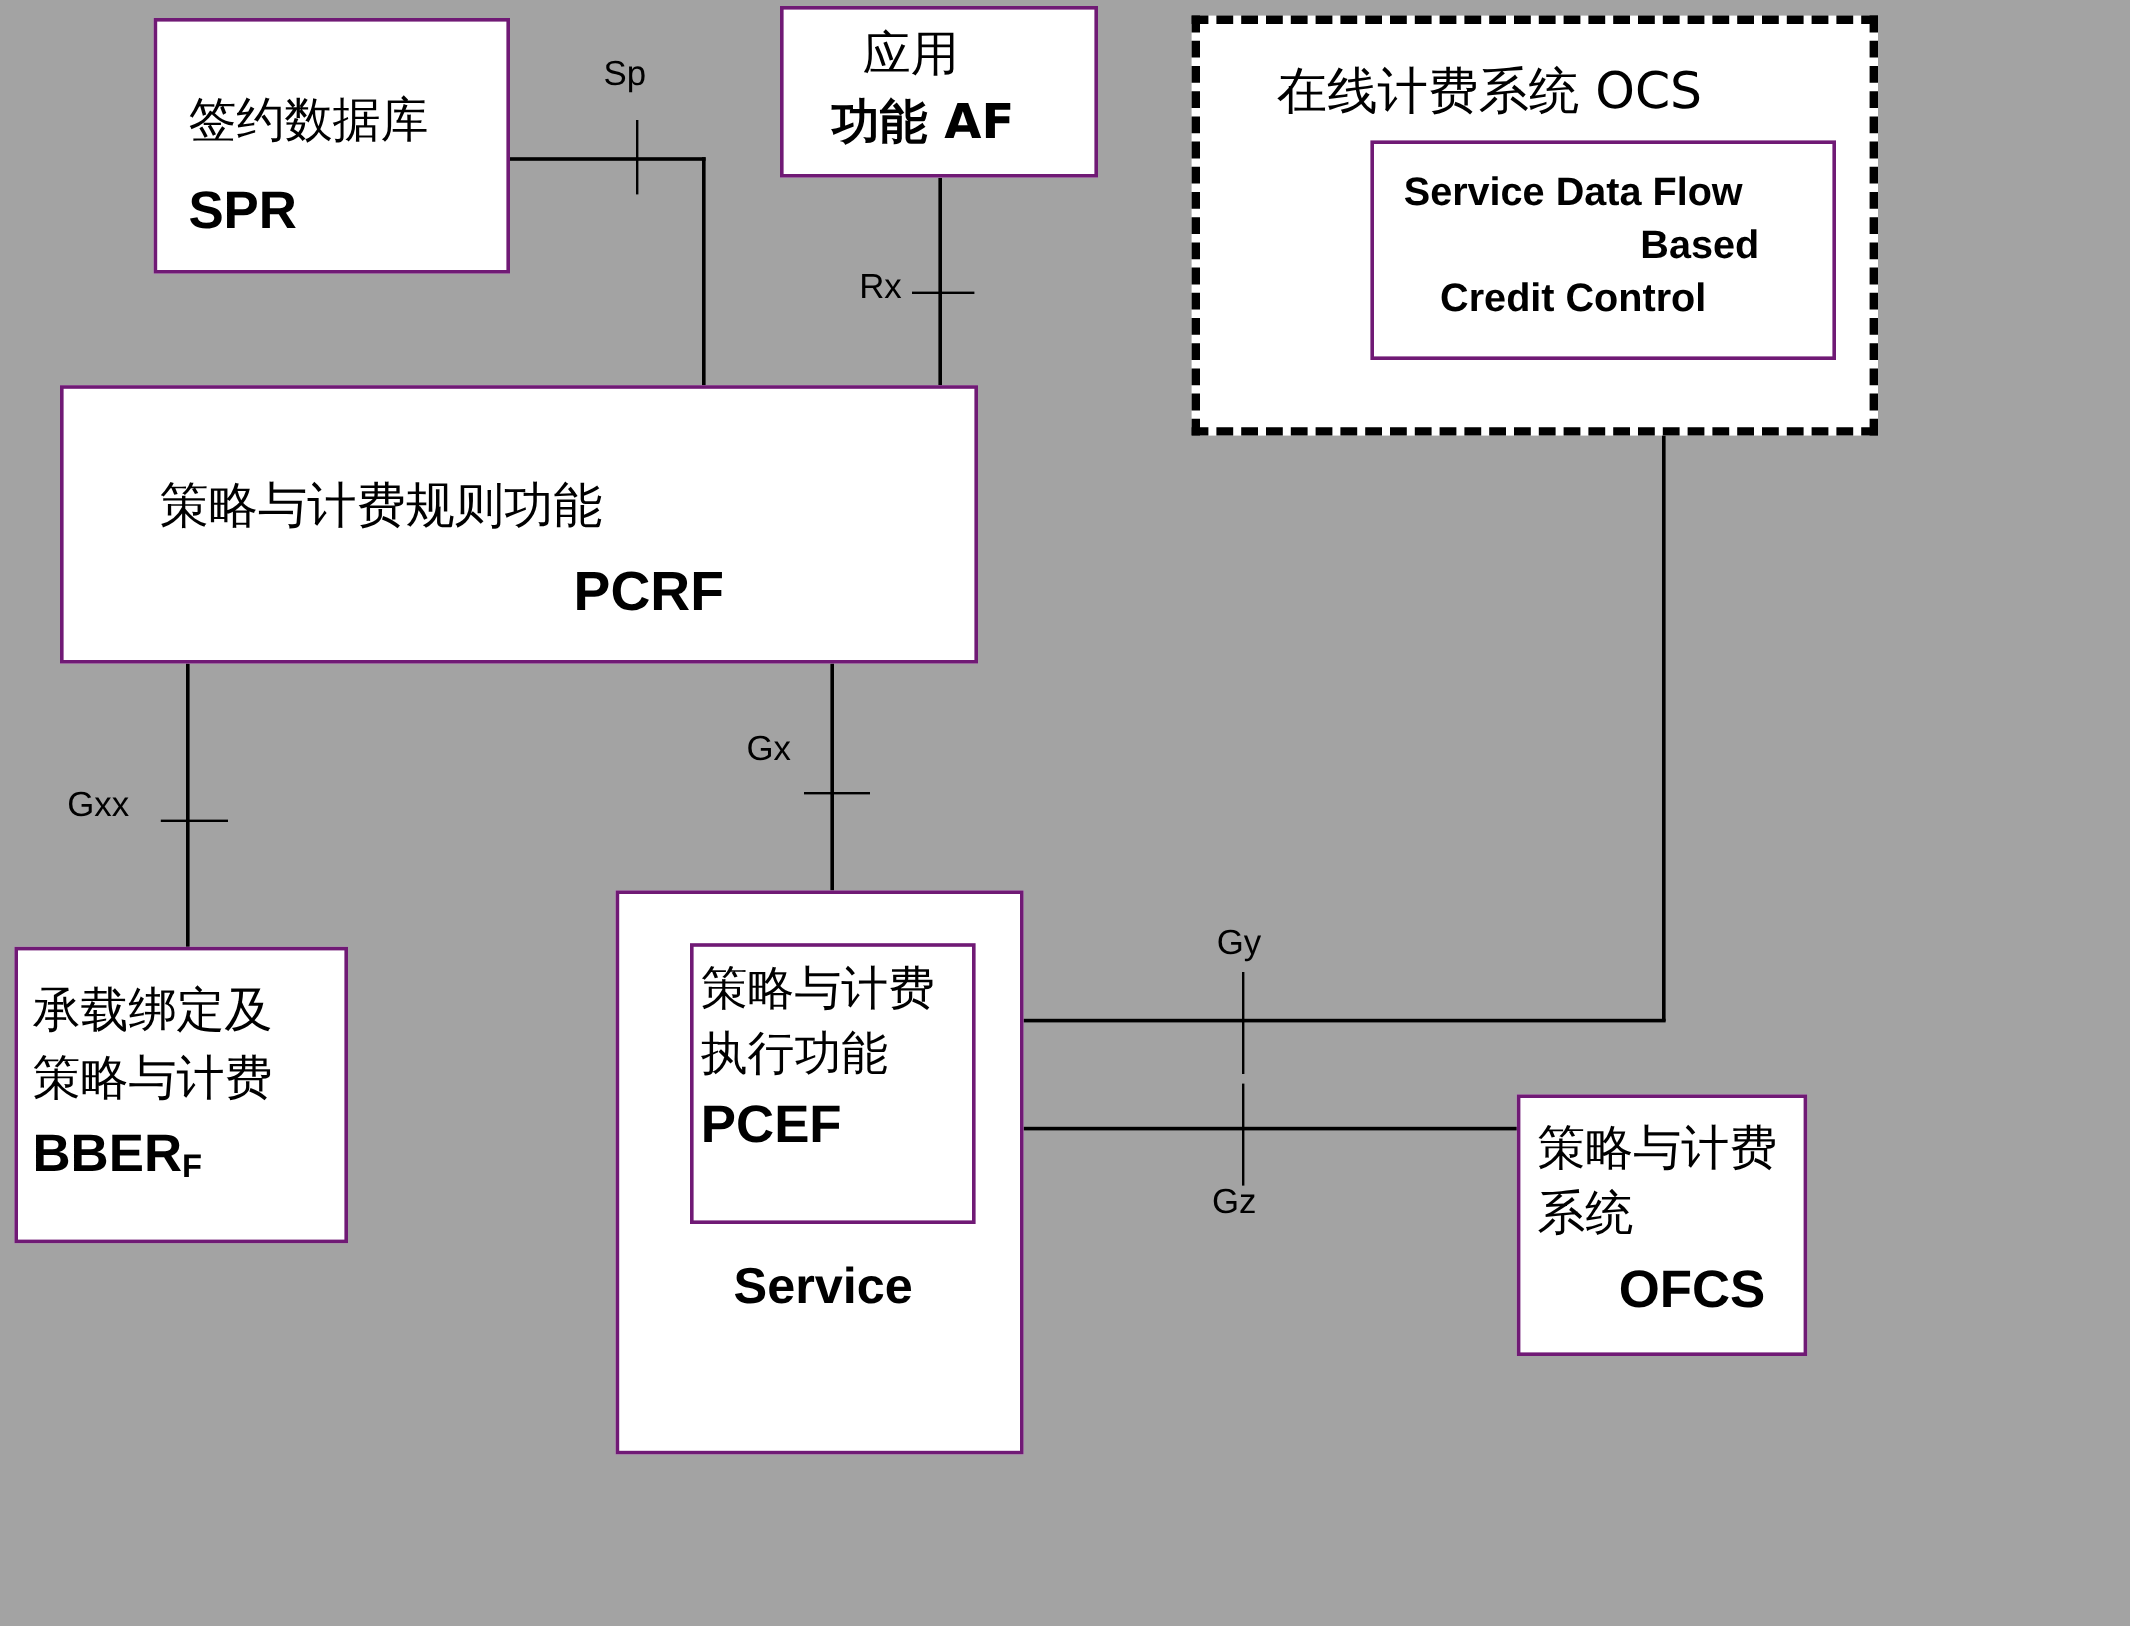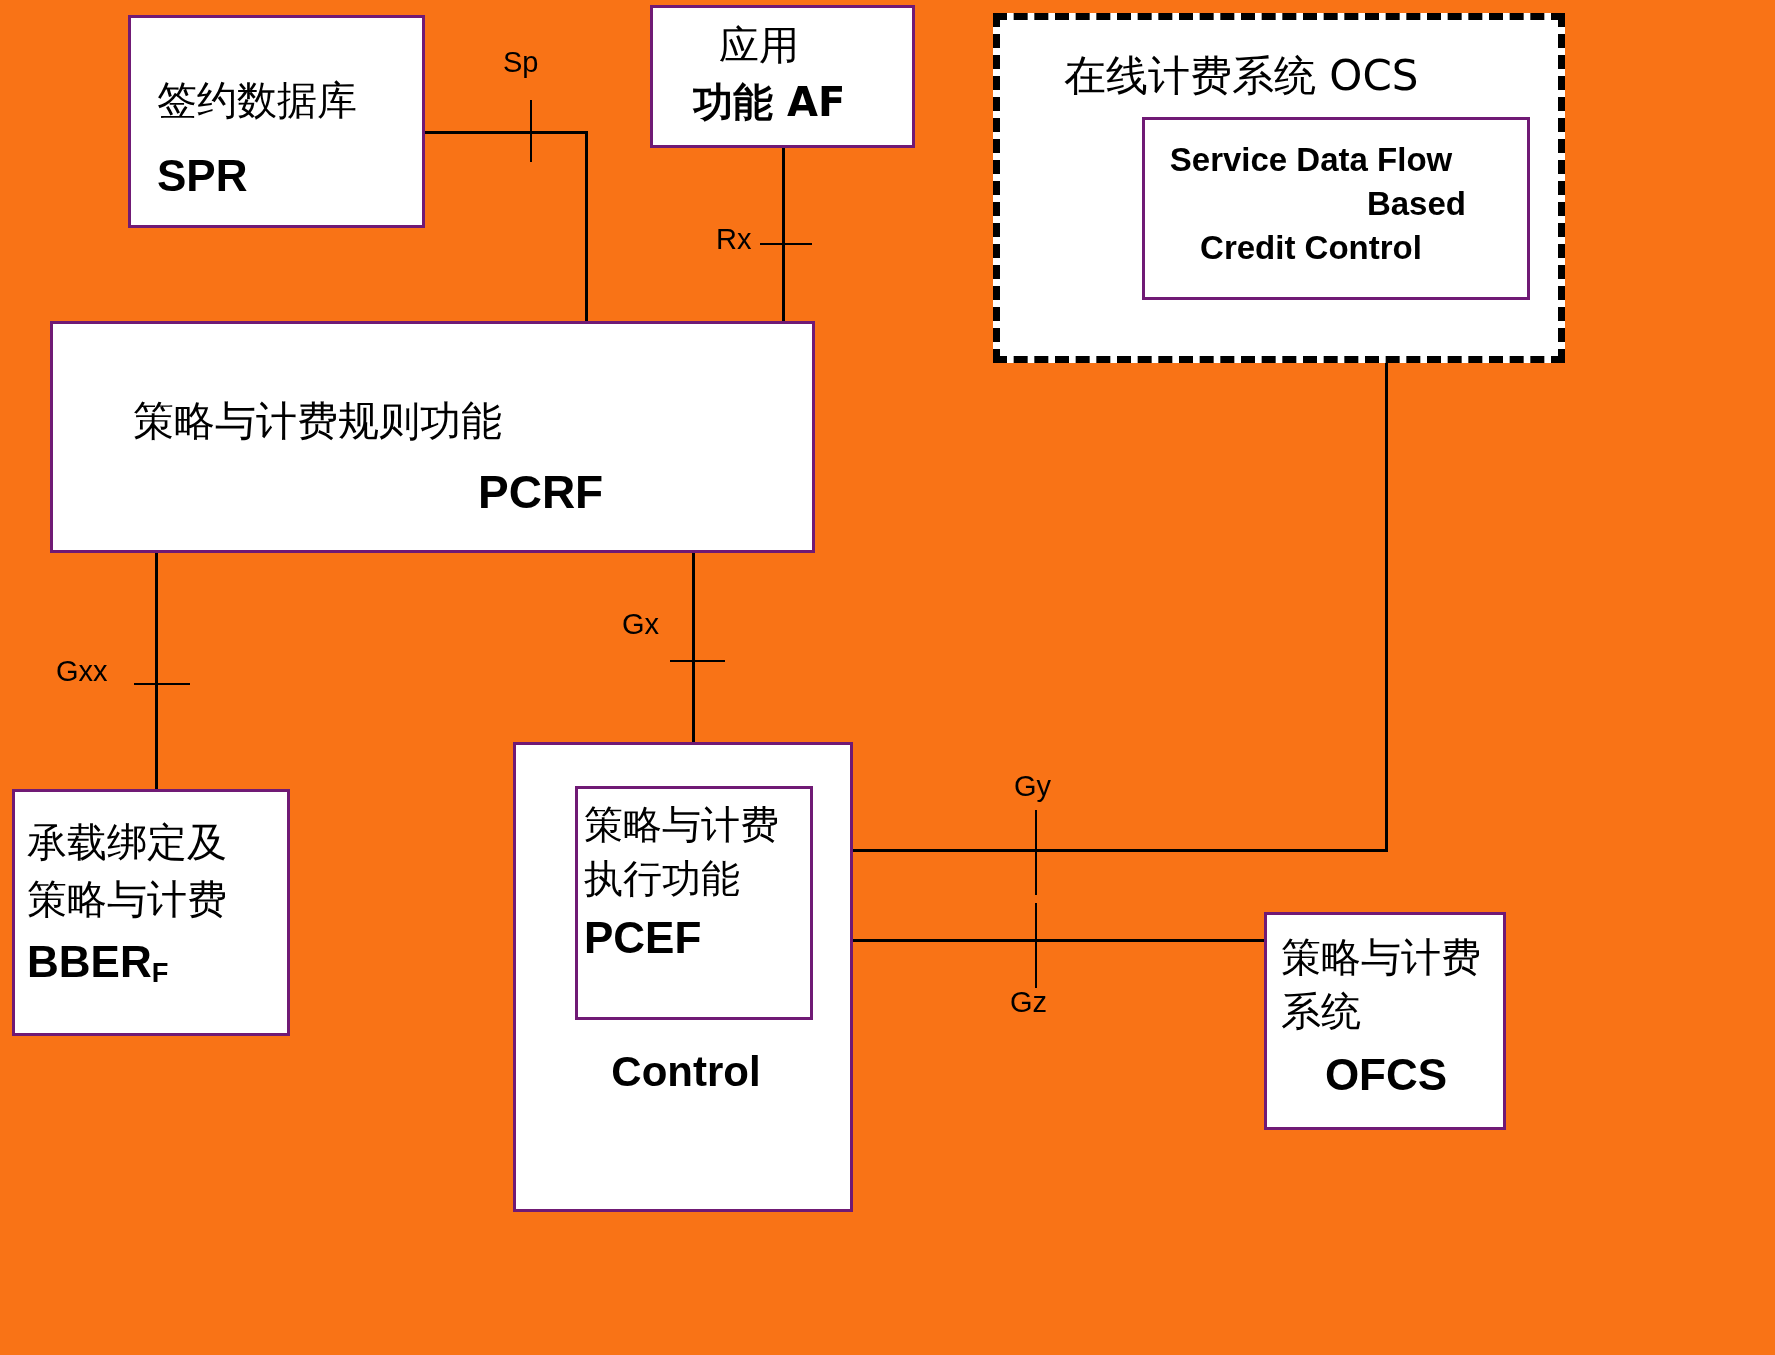--- a/index.html
+++ b/index.html
@@ -4,21 +4,21 @@
 <style>
   html, body {
     margin: 0;
     padding: 0;
     background: #ffffff;
   }
   #canvas {
     position: relative;
     width: 1775px;
     height: 1355px;
-    background: #f97316;
+    background: #a3a3a3;
     font-family: "Liberation Sans", "DejaVu Sans", sans-serif;
     color: #000000;
     overflow: hidden;
   }
   
   .box {
     position: absolute;
     border: 3px solid #701a75;
     box-sizing: border-box;
     background: #fff;
@@ -130,28 +130,28 @@
     <div class="txt latin-bold" style="left:425px; top:143px; font-size:46px;">PCRF</div>
   </div>
 
   <div class="box" style="left:12px; top:789px; width:278px; height:247px;">
     <div class="txt cn" style="left:12px; top:28px; font-size:40px;">承载绑定及</div>
     <div class="txt cn" style="left:12px; top:85px; font-size:40px;">策略与计费</div>
     <div class="txt latin-bold" style="left:12px; top:145px; font-size:44px;"><span>BBER</span><span class="sub">F</span></div>
   </div>
 
   <div class="box" style="left:513px; top:742px; width:340px; height:470px;">
-    <div class="txt latin-bold" style="left:0px; top:303px; width:340px; text-align:center; font-size:42px;">Control</div>
+    <div class="txt latin-bold" style="left:0px; top:303px; width:340px; text-align:center; font-size:42px;">Service</div>
   </div>
 
   <div class="box" style="left:575px; top:786px; width:238px; height:234px;">
     <div class="txt cn" style="left:6px; top:14px; font-size:39px;">策略与计费</div>
     <div class="txt cn" style="left:6px; top:68px; font-size:39px;">执行功能</div>
     <div class="txt latin-bold" style="left:6px; top:124px; font-size:44px;">PCEF</div>
   </div>
 
   <div class="box" style="left:1264px; top:912px; width:242px; height:218px;">
     <div class="txt cn" style="left:14px; top:20px; font-size:40px;">策略与计费</div>
     <div class="txt cn" style="left:14px; top:74px; font-size:40px;">系统</div>
-    <div class="txt latin-bold" style="left:0px; top:135px; width:238px; text-align:center; font-size:44px;">OFCS</div>
+    <div class="txt latin-bold" style="left:0px; top:135px; width:238px; text-align:center; font-size:44px;padding-left:24px;">OFCS</div>
   </div>
 
 </div>
 
 </body></html>

